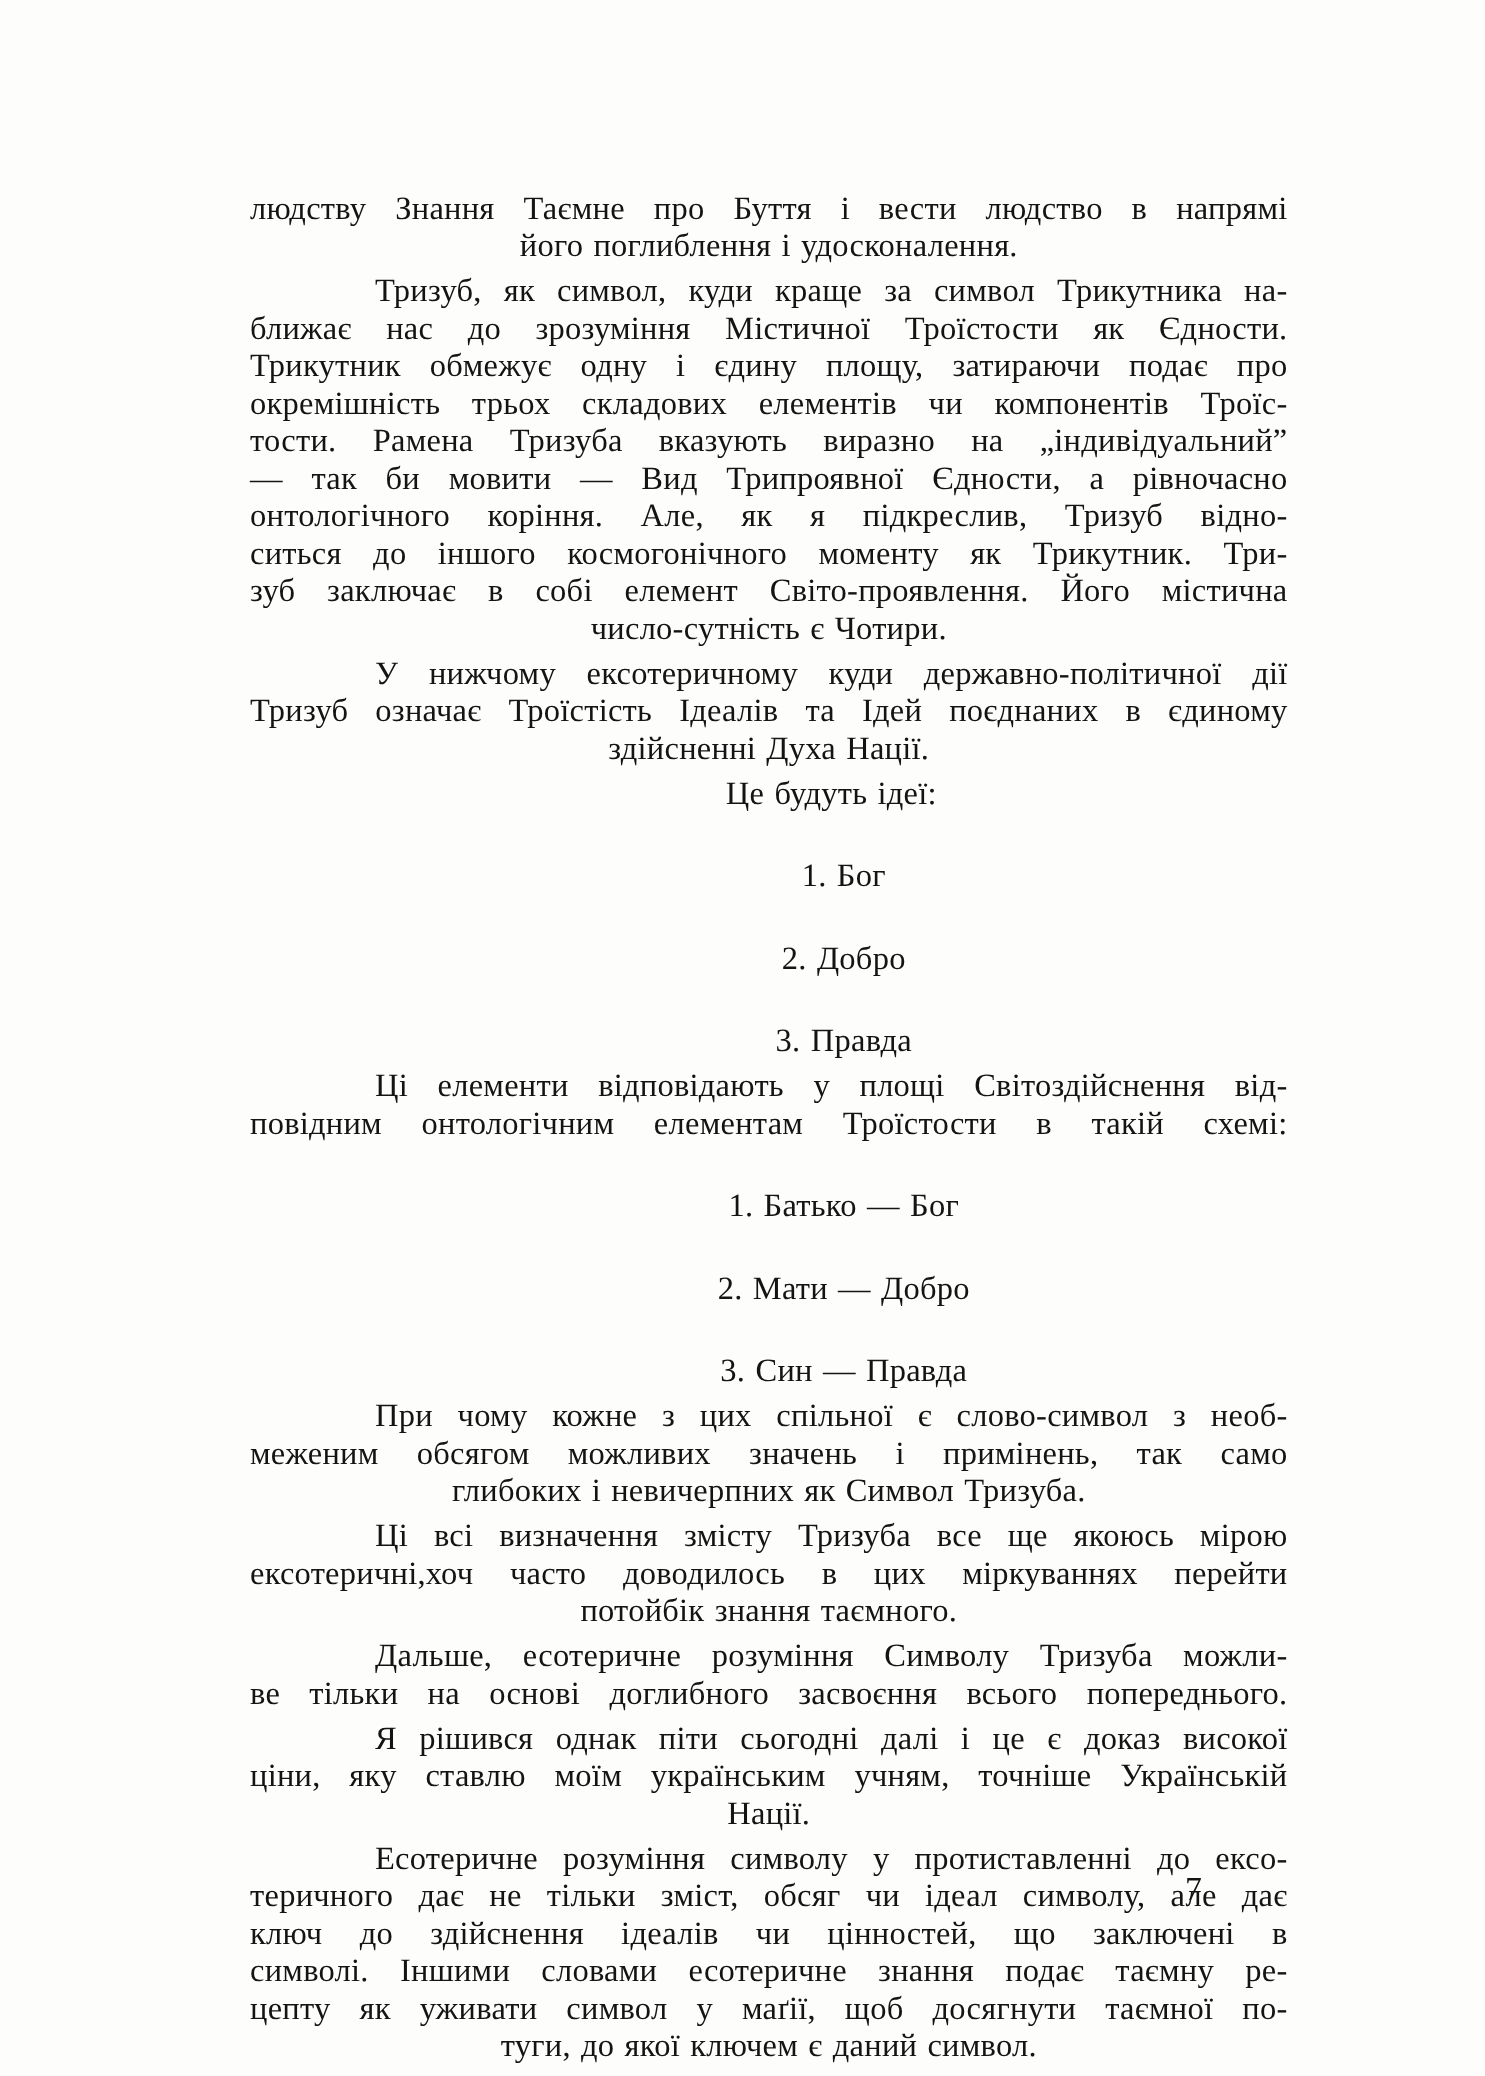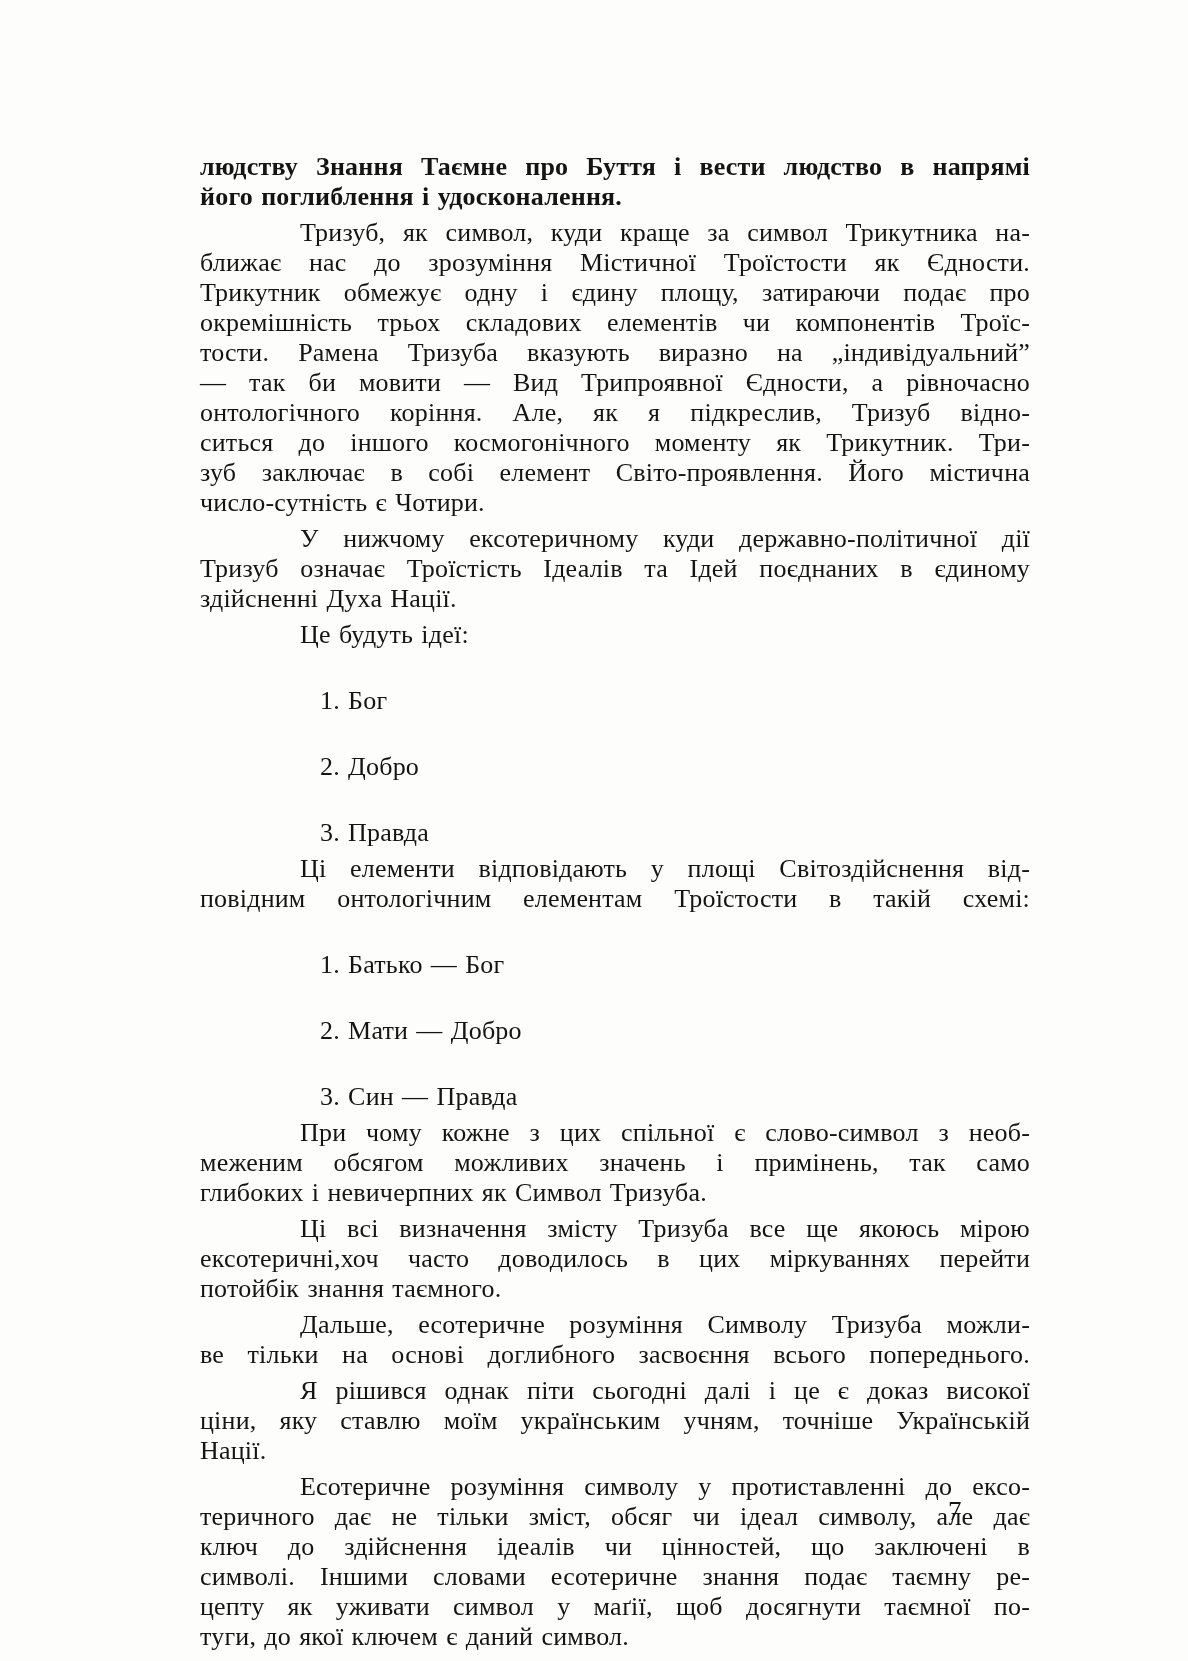--- a/index.html
+++ b/index.html
@@ -17,33 +17,33 @@
     overflow: hidden;
   }
   .text-block {
     position: absolute;
     left: 200px;
     top: 152px;
     width: 830px;
   }
   .para { margin: 0; }
   .para + .para { margin-top: 6px; }
-  .para.bold .line { font-weight: 700; }
+  .para.bold .line { font-weight: 400; }
   .line {
     font-size: 26px;
     line-height: 30px;
     letter-spacing: 0.2px;
     white-space: normal;
   }
   .jline {
     text-align: justify;
     text-align-last: justify;
   }
   .lline {
-    text-align: left;
+    text-align: center;
     word-spacing: 1.5px;
   }
   .findent { text-indent: 100px; }
   .para.list .line { padding-left: 120px; margin-top: 36px; }
   .page-number {
     position: absolute;
     left: 948px;
     top: 1496px;
     font-size: 27px;
     line-height: 30px;

